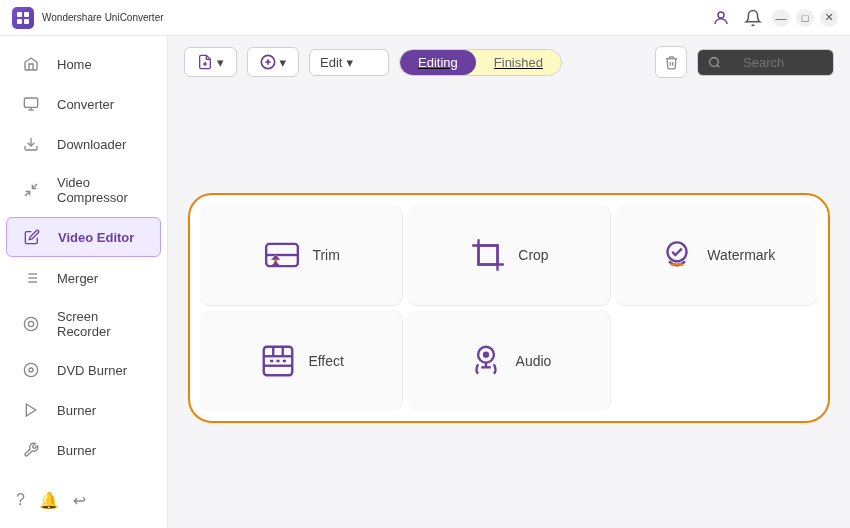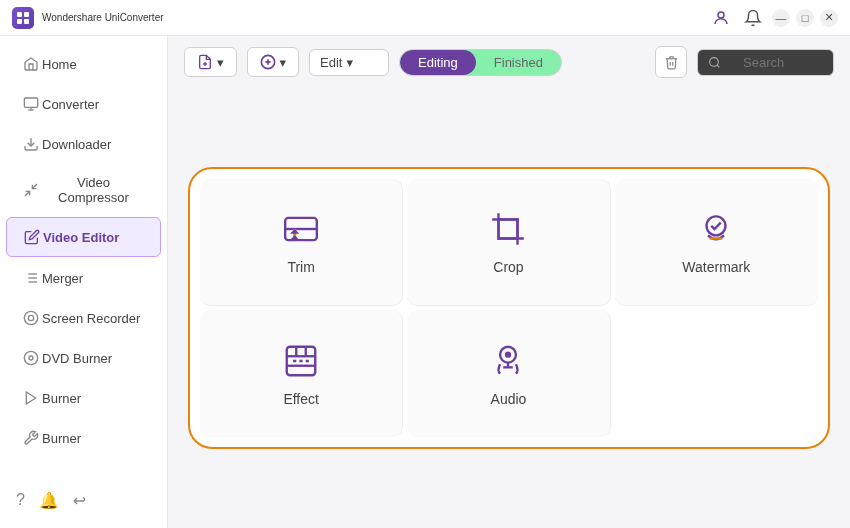--- a/index.html
+++ b/index.html
@@ -89,28 +89,27 @@
       background: #ffffff;
       border-right: 1px solid #e8e8e8;
       display: flex;
       flex-direction: column;
       padding: 8px 0;
       flex-shrink: 0;
     }
     .sidebar-item {
       display: flex;
       align-items: center;
-      gap: 2px;
+      gap: 17px;
       padding: 10px 16px;
       cursor: pointer;
       font-size: 13px;
       color: #444;
       border-radius: 6px;
       margin: 1px 6px;
-      text-align: center;
     }
     .sidebar-item.active {
       background: #f0ebff;
       color: #6b3fa0;
       font-weight: 600;
       border: 1.5px solid #c49eff;
     }
     .sidebar-item .icon {
       width: 18px;
       height: 18px;
@@ -174,21 +173,22 @@
       cursor: pointer;
       font-size: 13px;
       color: #444;
       min-width: 80px;
     }
     .tab-group {
       display: flex;
       border: 1px solid #d0d0d0;
       border-radius: 20px;
       overflow: hidden;
-      background: #86efac;
+      background: #fef9c3;
+      text-decoration: underline;
     }
     .tab-btn {
       padding: 5px 18px;
       font-size: 13px;
       cursor: pointer;
       color: #666;
       border: none;
       background: none;
     }
     .tab-btn.active {
@@ -239,21 +239,21 @@
       width: 670px;
     }
     .editing-grid {
       display: grid;
       grid-template-columns: repeat(3, 1fr);
       grid-template-rows: repeat(2, 1fr);
       gap: 4px;
     }
     .edit-tile {
       display: flex;
-      flex-direction: column;
+      flex-direction: row;
       align-items: center;
       justify-content: center;
       padding: 30px 20px;
       cursor: pointer;
       border-radius: 10px;
       background: #fafafa;
       gap: 10px;
       transition: background 0.15s;
     }
     .edit-tile .tile-icon {

